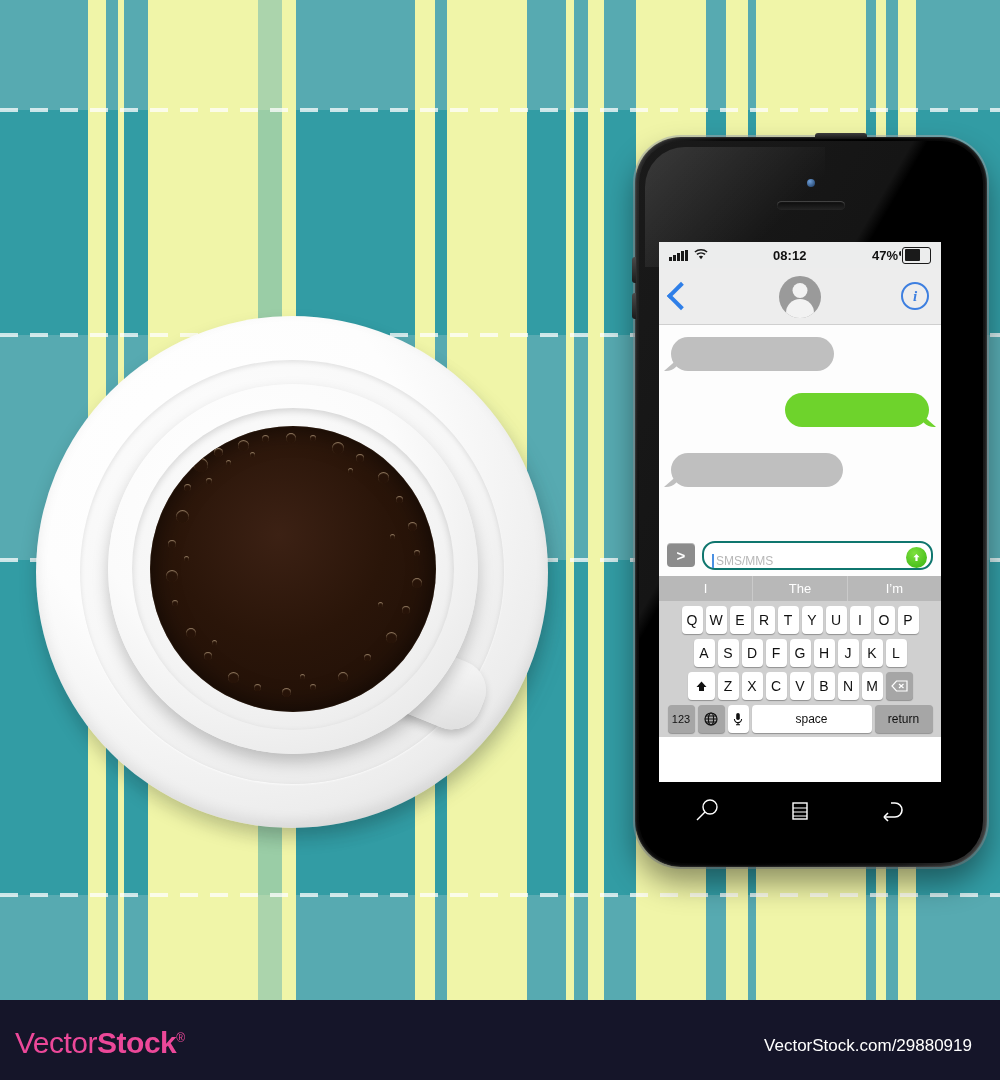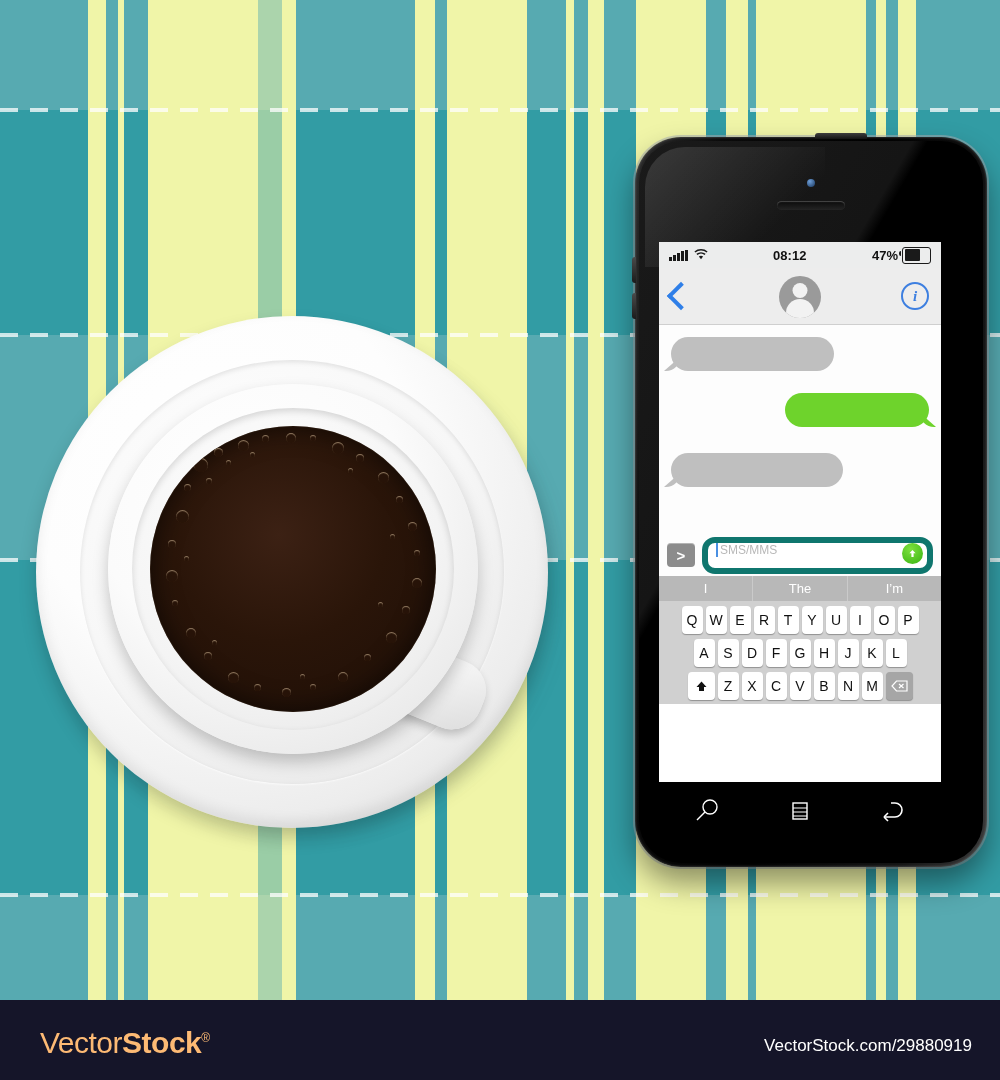--- a/index.html
+++ b/index.html
@@ -94,21 +94,21 @@
   .bubble.in.b1{width:163px;margin-top:2px;}
   .bubble.in.b3{width:172px;margin-top:26px;}
   .bubble.out{background:#6ed32c;width:144px;margin-left:auto;}
   .bubble.out:after{content:"";position:absolute;right:-7px;bottom:0;width:16px;height:14px;background:#6ed32c;
       border-bottom-left-radius:14px;clip-path:polygon(0 0,0 100%,100% 100%);}
 
   
   .inputrow{height:34px;background:#fdfdfd;display:flex;align-items:center;gap:7px;padding:0 8px 4px 8px;}
   .plusbtn{width:28px;height:24px;border-radius:4px;background:#8c8c8c;color:#fff;font-size:15px;font-weight:bold;
       display:flex;align-items:center;justify-content:center;box-shadow:inset 0 1px 0 rgba(255,255,255,.35);}
-  .field{flex:1;height:25px;border:6px solid #0f766e;border-radius:13px;background:#fff;display:flex;align-items:flex-start;
+  .field{flex:1;height:25px;border:2px solid #0f766e;border-radius:13px;background:#fff;display:flex;align-items:flex-end;
       padding:0 4px 0 8px;position:relative;}
   .caret{width:2px;height:14px;background:#4a90e2;margin-right:2px;}
   .ph{color:#b7b7b7;font-size:12px;flex:1;}
   .sendbtn{width:21px;height:21px;border-radius:50%;background:radial-gradient(circle at 40% 30%,#7ee03e,#37b310);
       display:flex;align-items:center;justify-content:center;}
   .sendbtn svg{display:block;}
 
   
   .kbd{background:#d0d0d0;padding:0 0 4px 0;}
   .predict{height:25px;display:flex;background:#b8b8b8;}
@@ -122,21 +122,21 @@
   .key.space{width:120px;font-size:12px;}
   .key.ret{width:58px;font-size:12px;background:#a6a6a6;}
   .key.num{width:27px;font-size:11px;background:#a6a6a6;}
 
   
   .hwnav{position:absolute;left:24px;top:650px;width:282px;height:48px;display:flex;align-items:center;justify-content:space-around;}
   .hwnav svg{display:block;}
 
   
   .footer{position:absolute;left:0;top:1000px;width:1000px;height:80px;background:#151529;}
-  .logo{position:absolute;left:40px;top:26px;color:#fdba74;font-size:30px;letter-spacing:-.5px;}
+  .logo{position:absolute;left:15px;top:26px;color:#ec4899;font-size:30px;letter-spacing:-.5px;}
   .logo b{font-weight:bold;}
   .logo sup{font-size:12px;vertical-align:super;}
   .vsurl{position:absolute;right:28px;top:36px;color:#fff;font-size:17px;}
 </style>
 </head>
 <body>
 
 <div class="stage">
 
   <div class="cloth">
@@ -322,20 +322,39 @@
           <div class="key">B</div>
           <div class="key">N</div>
           <div class="key">M</div>
           <div class="key wide dark">
             <svg width="17" height="12" viewBox="0 0 17 12">
               <path d="M5.5 1 H16 V11 H5.5 L1 6 Z" fill="none" stroke="#fff" stroke-width="1.2"></path>
               <path d="M8 4 L12.5 8 M12.5 4 L8 8" stroke="#fff" stroke-width="1.2"></path>
             </svg>
           </div>
         </div>
+        <div class="krow">
+          <div class="key num">123</div>
+          <div class="key num">
+            <svg width="14" height="14" viewBox="0 0 14 14">
+              <circle cx="7" cy="7" r="6" fill="none" stroke="#111" stroke-width="1.2"></circle>
+              <ellipse cx="7" cy="7" rx="2.6" ry="6" fill="none" stroke="#111" stroke-width="1.1"></ellipse>
+              <path d="M1 7 H13 M2 4 H12 M2 10 H12" stroke="#111" stroke-width="1"></path>
+            </svg>
+          </div>
+          <div class="key">
+            <svg width="10" height="14" viewBox="0 0 10 14">
+              <rect x="3.2" y="1" width="3.6" height="7" rx="1.8" fill="#111"></rect>
+              <path d="M1.4 7 a3.6 3.6 0 0 0 7.2 0" fill="none" stroke="#111" stroke-width="1.1"></path>
+              <path d="M5 10.6 V12.6 M3 12.8 H7" stroke="#111" stroke-width="1.1"></path>
+            </svg>
+          </div>
+          <div class="key space">space</div>
+          <div class="key ret">return</div>
+        </div>
       </div>
     </div>
 
     <div class="hwnav">
       <span>
         <svg width="30" height="26" viewBox="0 0 30 26">
           <circle cx="18" cy="9" r="7" fill="none" stroke="#fff" stroke-width="1.4"></circle>
           <path d="M13 14 L5 22" stroke="#fff" stroke-width="1.4"></path>
         </svg>
       </span>

